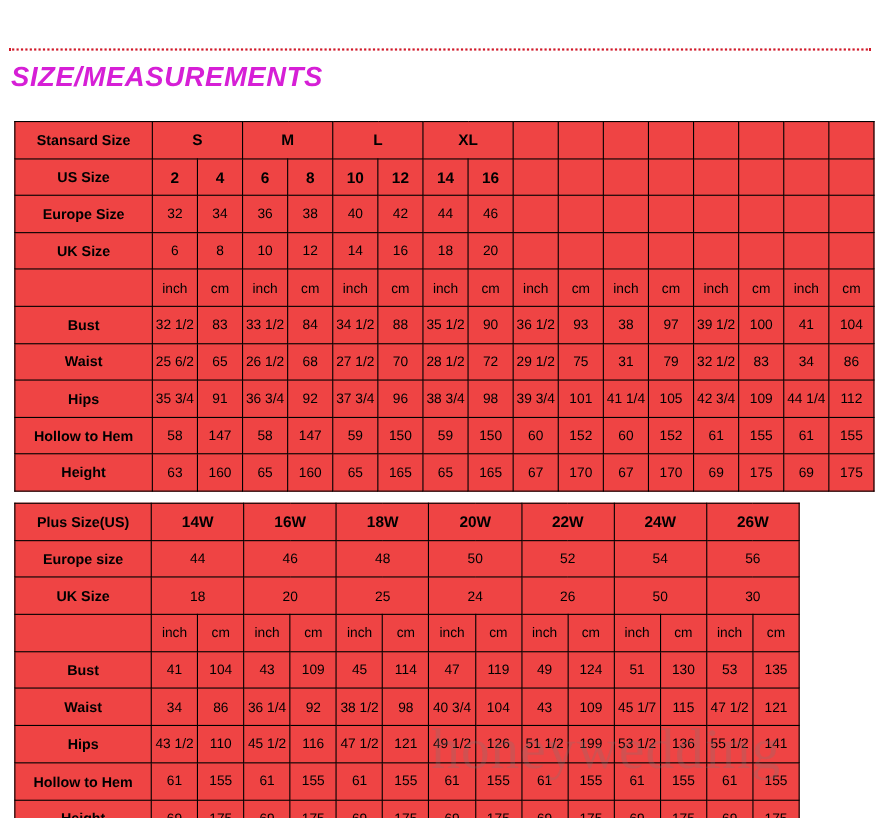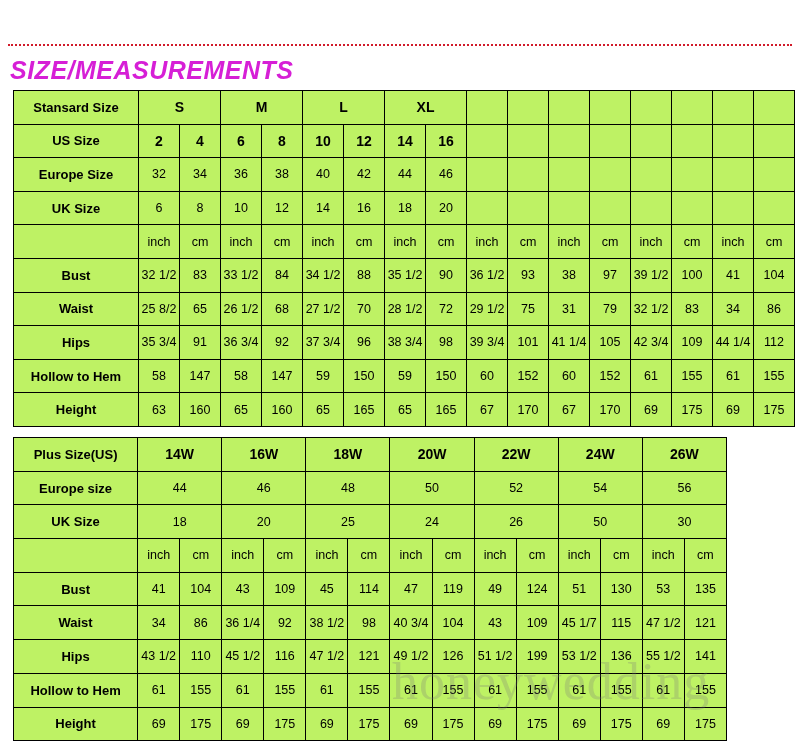--- a/index.html
+++ b/index.html
@@ -35,21 +35,22 @@
     font-size: 25px;
     font-weight: bold;
     font-style: italic;
     color: #d61fd6;
     letter-spacing: 0.5px;
     white-space: nowrap;
   }
   table.size-table {
     border-collapse: collapse;
     table-layout: fixed;
-    background: #bef264;
+    background: #ef4444;
+    margin-top: 20px;
   }
   table.size-table td {
     border: 1px solid #000000;
     text-align: center;
     vertical-align: middle;
     font-size: 12.5px;
     color: #000000;
     padding: 0;
     height: 34px;
     overflow: hidden;
@@ -237,21 +238,21 @@
           <td>93</td>
           <td>38</td>
           <td>97</td>
           <td>39 1/2</td>
           <td>100</td>
           <td>41</td>
           <td>104</td>
         </tr>
         <tr>
           <td class="rowhead">Waist</td>
-          <td>25 8/2</td>
+          <td>25 6/2</td>
           <td>65</td>
           <td>26 1/2</td>
           <td>68</td>
           <td>27 1/2</td>
           <td>70</td>
           <td>28 1/2</td>
           <td>72</td>
           <td>29 1/2</td>
           <td>75</td>
           <td>31</td>

